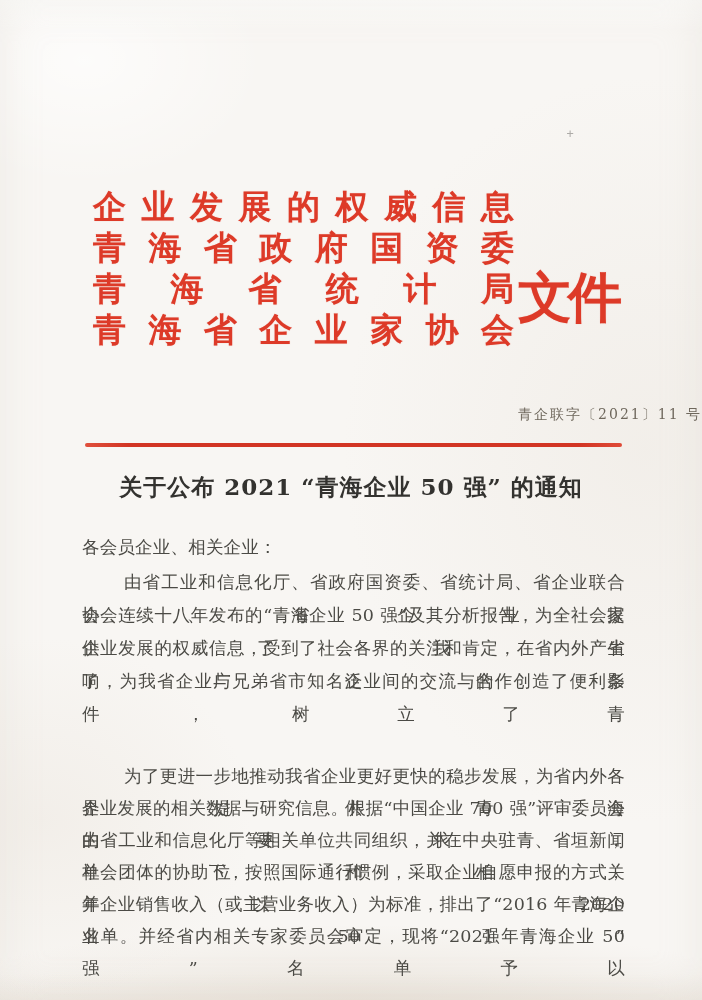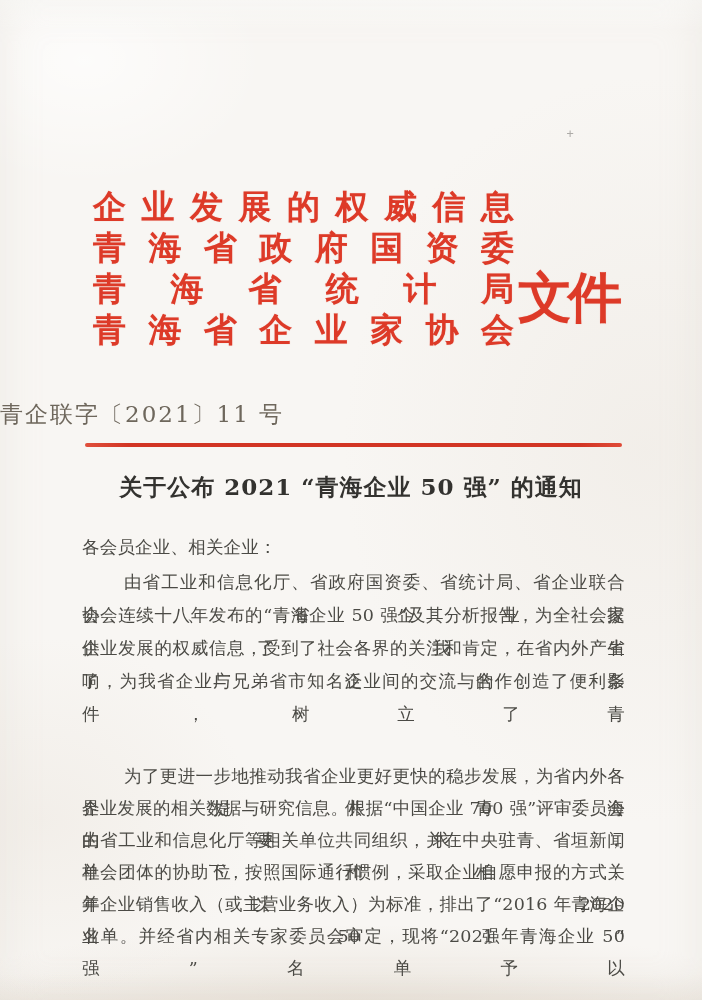--- a/index.html
+++ b/index.html
@@ -64,22 +64,22 @@
     font-family: "Liberation Sans", sans-serif;
     white-space: nowrap;
     text-shadow: 0 0 1px rgba(221,58,40,0.35);
     margin-top: 12px;
   }
 
   .doc-number {
     position: absolute;
     left: 0; top: 402px;
     width: 702px;
-    text-align: left;
-    font-size: 23px;
+    text-align: right;
+    font-size: 14px;
     line-height: 24px;
     color: #6e675c;
     letter-spacing: 2px;
   }
 
   .red-line {
     position: absolute;
     left: 85px; top: 443px;
     width: 537px; height: 4px;
     background: linear-gradient(90deg, #e0503c, #d23524 8%, #d23524 92%, #df4b38);

